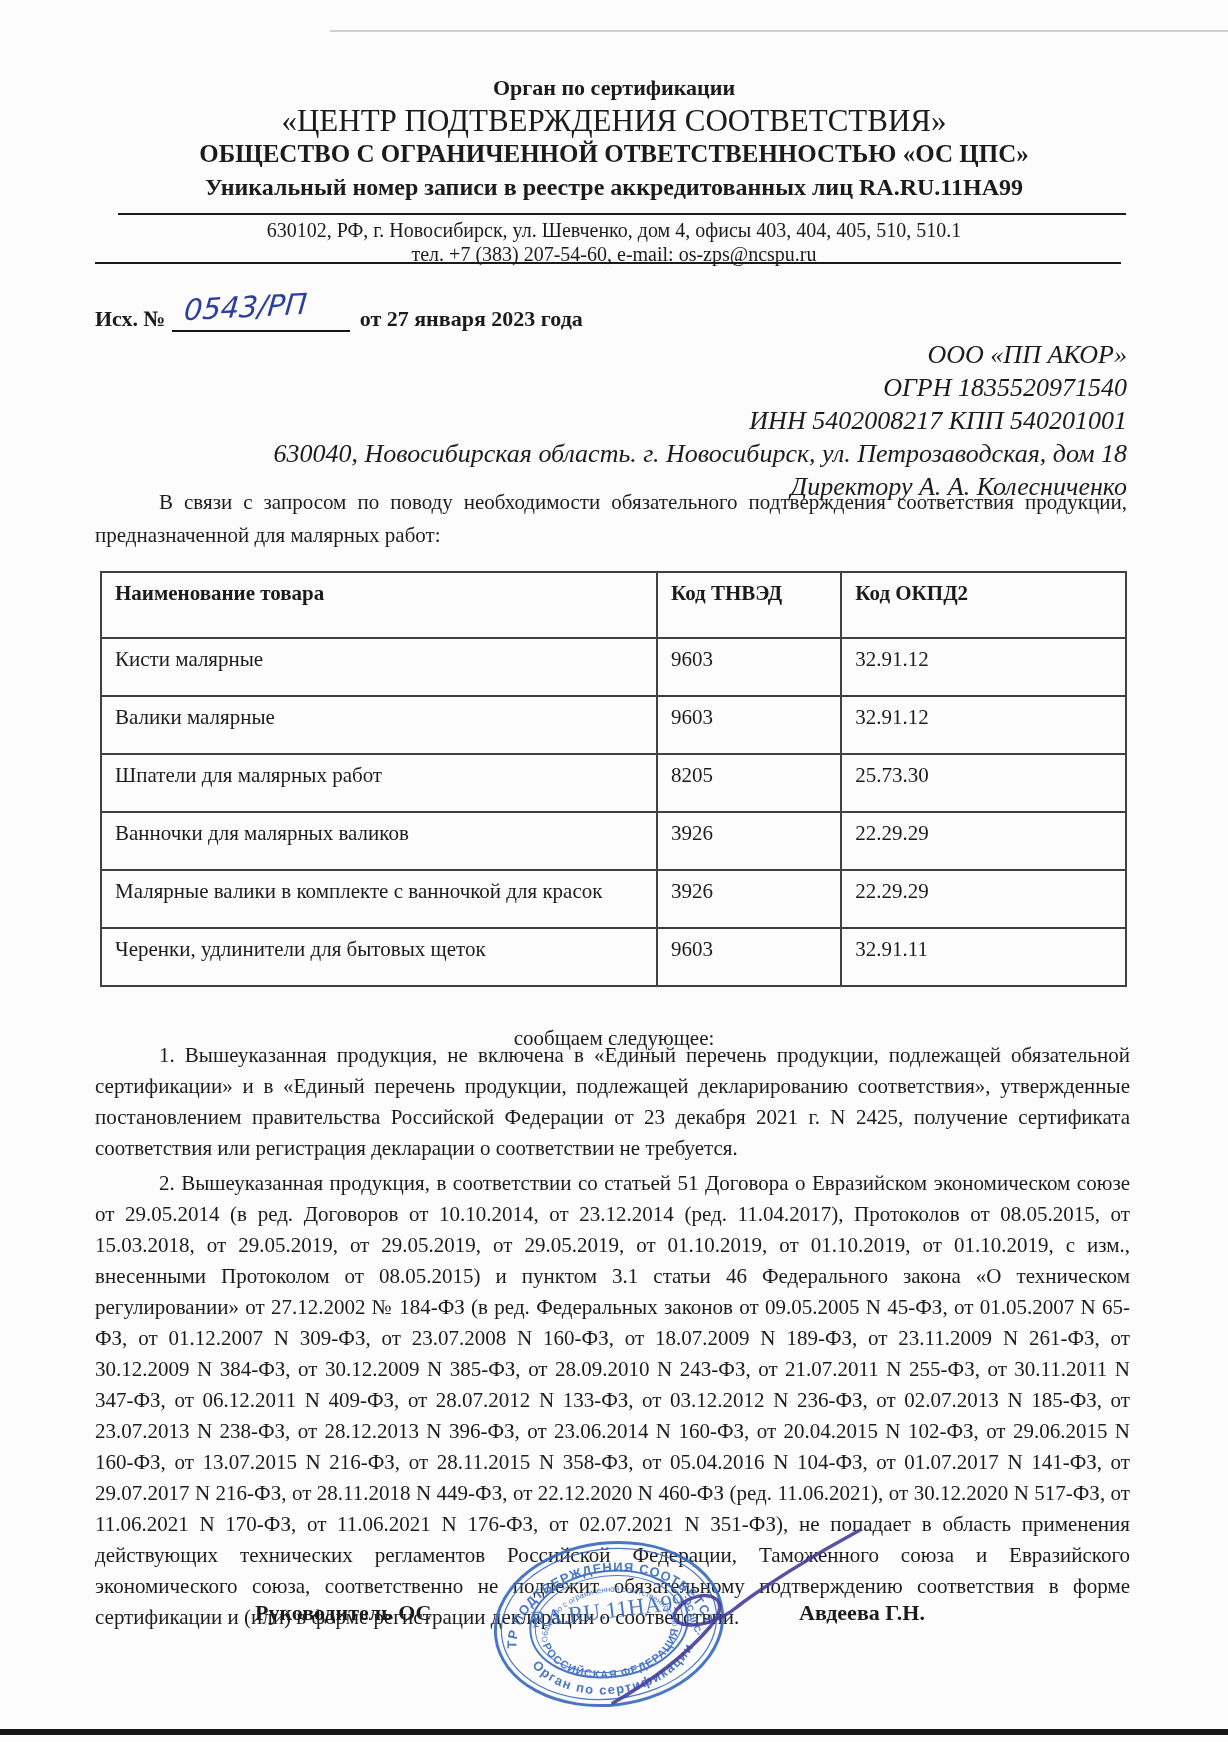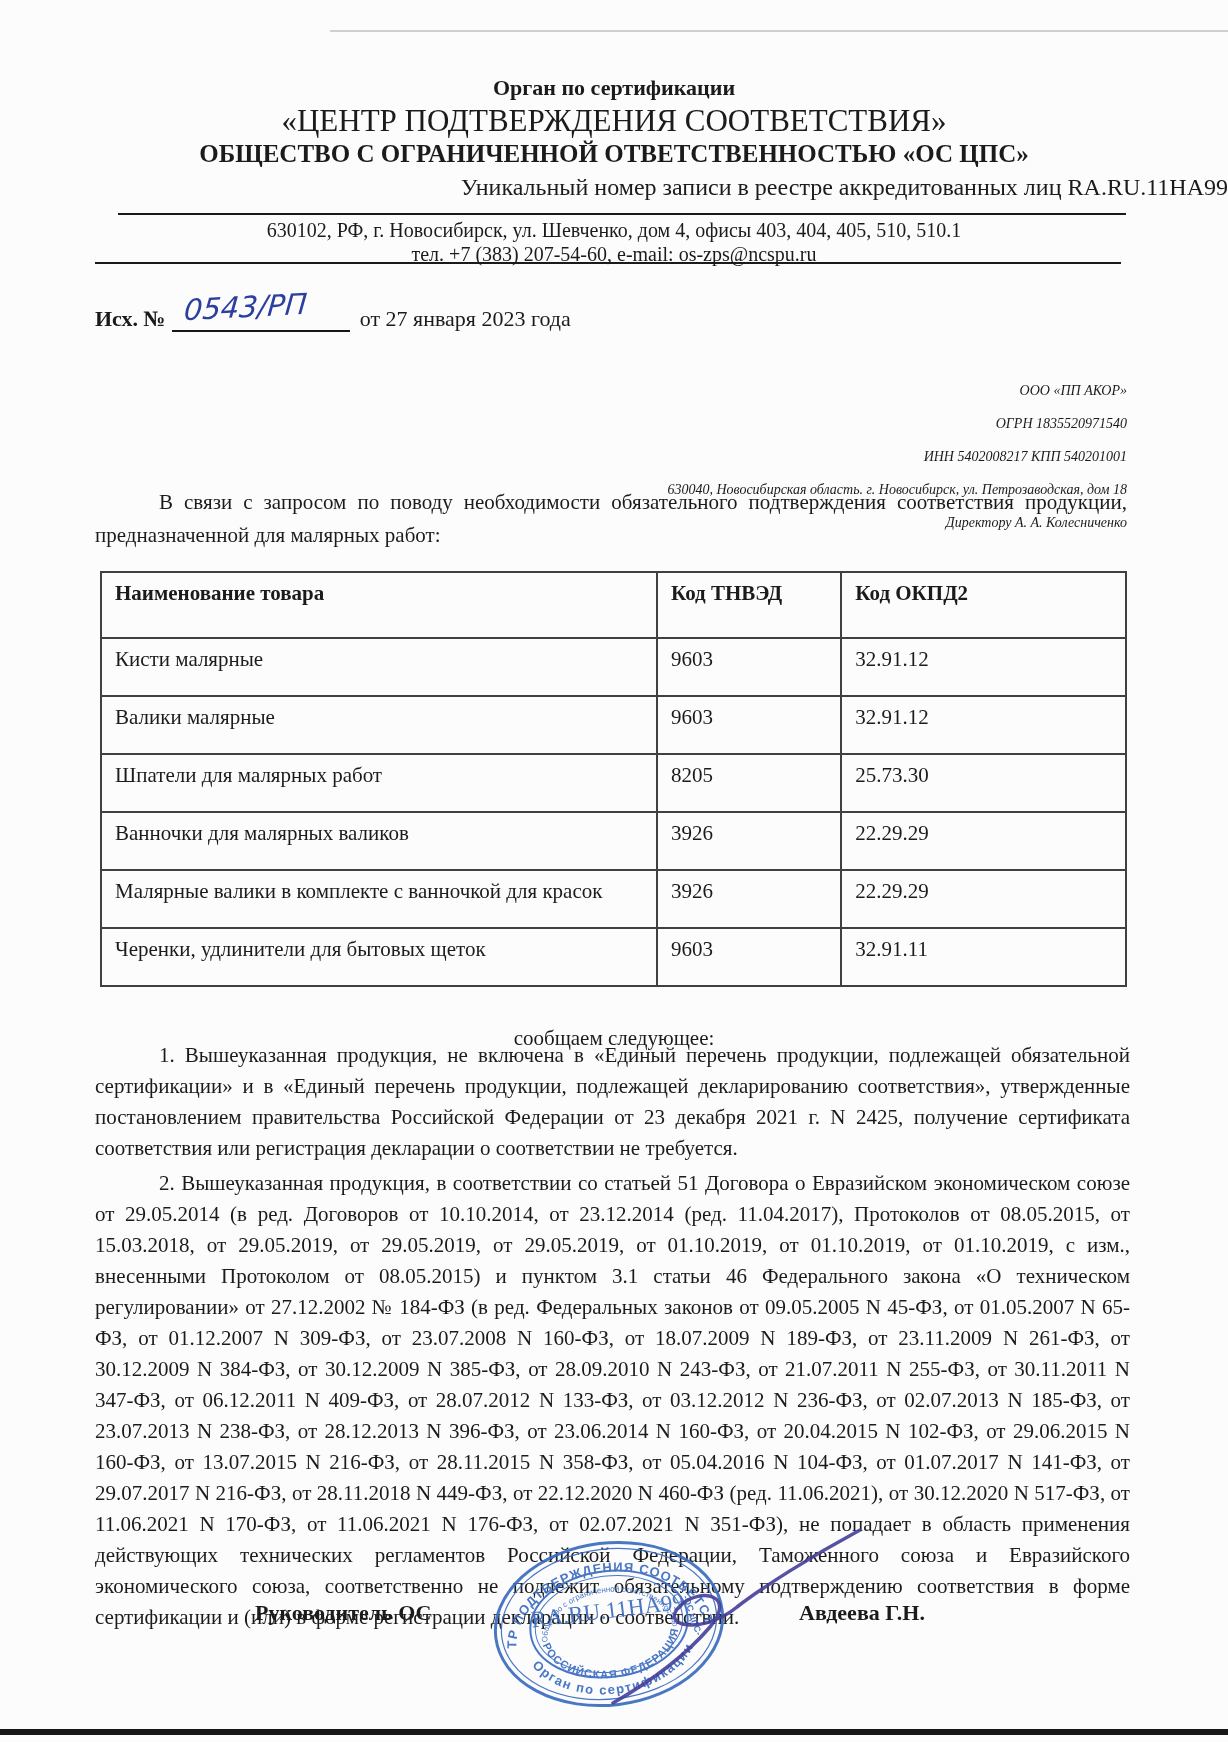--- a/index.html
+++ b/index.html
@@ -12,40 +12,40 @@
     overflow:hidden;
   }
   .abs{position:absolute;}
   
   .scan-line{left:330px;top:30px;width:898px;height:2px;background:#9a9aa2;opacity:.45;}
   
   .header{left:0;top:72px;width:1228px;text-align:center;}
   .h1{font-weight:bold;font-size:22px;line-height:32px;}
   .h2{font-weight:normal;font-size:31px;line-height:33px;text-align:center;}
   .h3{font-weight:bold;font-size:25px;line-height:33px;}
-  .h4{font-weight:normal;font-size:24px;line-height:34px;text-align:right;}
+  .h4{font-weight:bold;font-size:24px;line-height:34px;}
   .rule{height:0;border-top:2.5px solid #1a1a1a;}
   .rule1{left:118px;top:213px;width:1008px;}
   .rule2{left:95px;top:262px;width:1026px;}
   .addr-line{left:0;top:218px;width:1228px;text-align:center;font-size:20px;line-height:25px;}
   .addr-line2{top:242px;}
   
   .ref-row{left:95px;top:302px;width:1040px;font-size:22px;}
   .ref-label{font-weight:bold;}
   .ref-underline{display:inline-block;width:178px;border-bottom:2px solid #15151a;margin:0 10px 0 6px;position:relative;height:28px;vertical-align:bottom;}
   .handwriting{
     position:absolute;left:12px;top:-12px;
     font-family:"DejaVu Sans", sans-serif;
     font-style:italic;font-size:29px;color:#2c3f9f;
     transform:rotate(-3deg) skewX(-8deg);
     white-space:nowrap;
   }
-  .ref-date{font-weight:normal;margin-top:36px;}
+  .ref-date{font-weight:bold;margin-top:36px;}
   
-  .addressee{left:95px;top:338px;width:1032px;text-align:right;font-style:italic;font-size:14px;line-height:33px;margin-top:36px;}
+  .addressee{left:95px;top:338px;width:1032px;text-align:right;font-style:italic;font-size:26px;line-height:33px;}
   
   .intro{left:95px;top:486px;width:1032px;font-size:21px;line-height:33px;text-align:justify;text-indent:64px;}
   
   .goods-table{left:100px;top:571px;width:1027px;border-collapse:collapse;table-layout:fixed;font-size:21px;}
   .goods-table td,.goods-table th{
     border:2px solid #404040;
     vertical-align:top;text-align:left;
     padding:8px 6px 8px 13px;
     font-weight:normal;
   }

